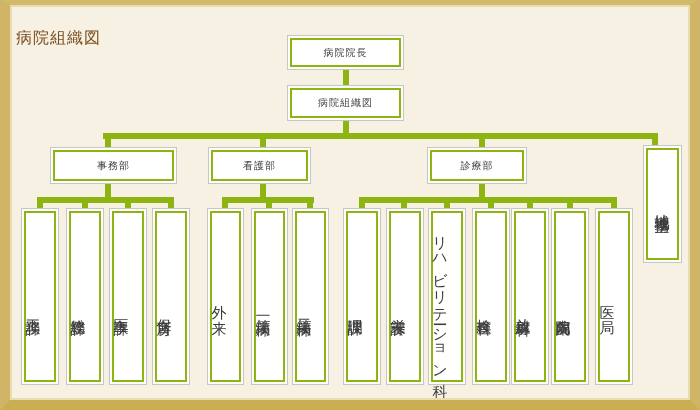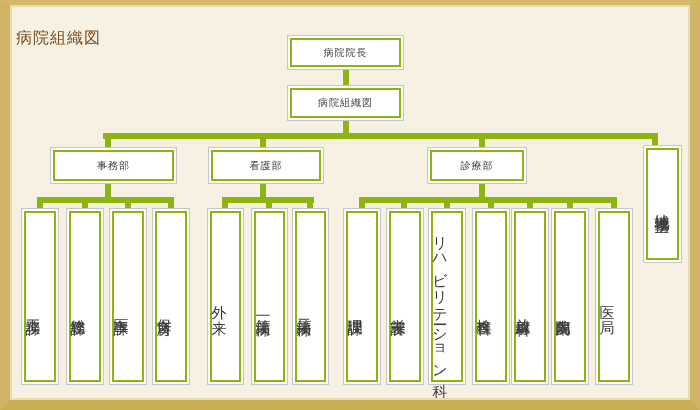--- a/index.html
+++ b/index.html
@@ -84,21 +84,21 @@
     <div class="box-inner">
         <span class="h-label">病院組織図</span>
       </div>
   </div>
 
   <div class="box" style="left:50px;top:147px;width:127px;height:37px;">
     <div class="box-inner">
         <span class="h-label">事務部</span>
       </div>
   </div>
-  <div class="box" style="left:208px;top:147px;width:116px;height:37px;">
+  <div class="box" style="left:208px;top:147px;width:103px;height:37px;">
     <div class="box-inner">
         <span class="h-label">看護部</span>
       </div>
   </div>
   <div class="box" style="left:427px;top:147px;width:100px;height:37px;">
     <div class="box-inner">
         <span class="h-label">診療部</span>
       </div>
   </div>
 

